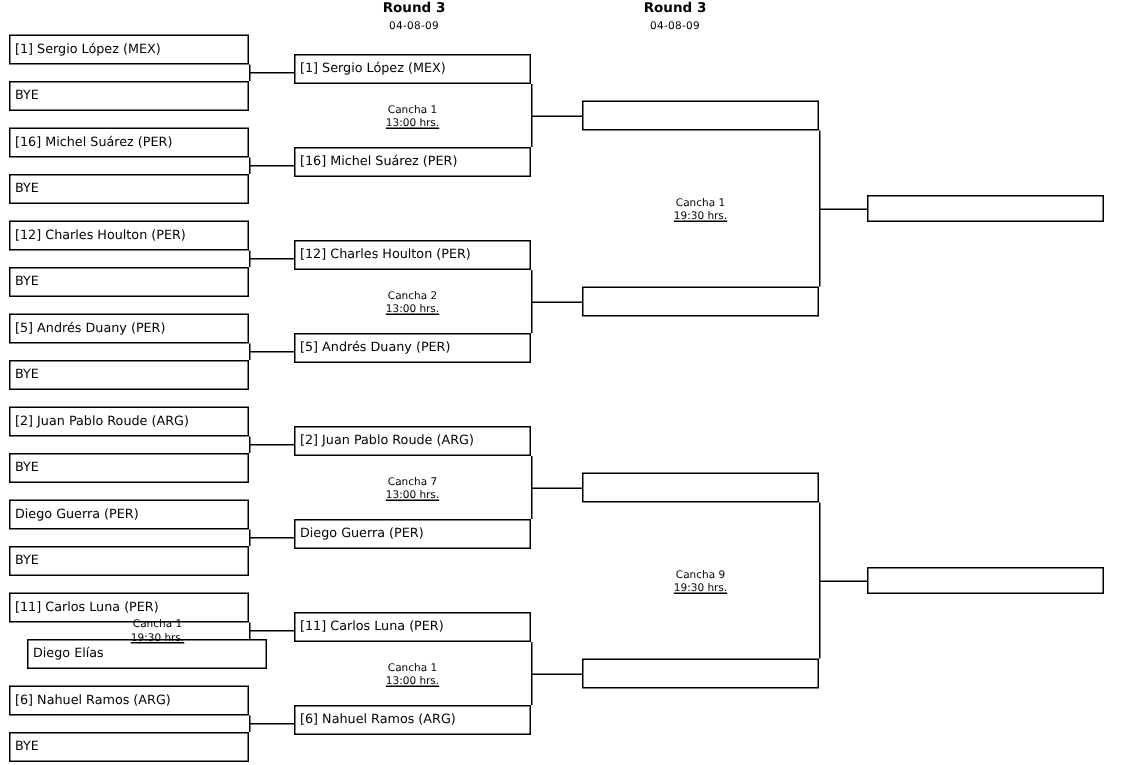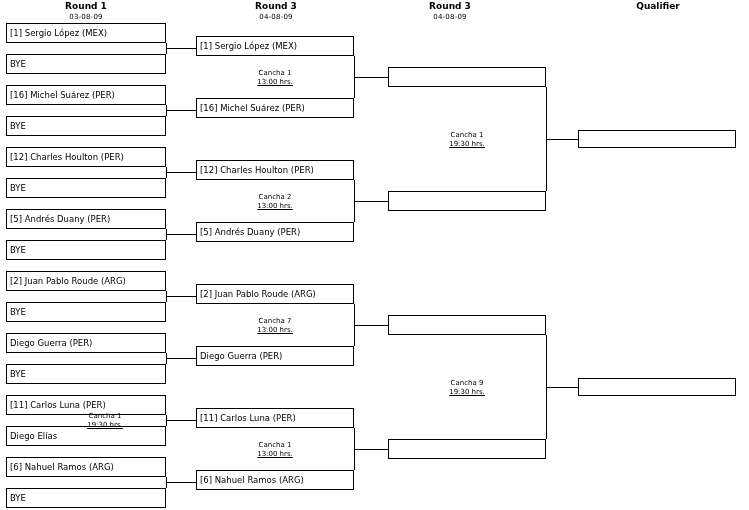--- a/index.html
+++ b/index.html
@@ -68,51 +68,43 @@
     white-space: nowrap;
     z-index: 3;
   }
   .cancha .cancha-time { display: block; text-decoration: underline; }
 </style>
 </head>
 <body>
 
 <div id="bracket">
 
-  <div class="col-header" style="left:6px; top:1px; width:160px;">
-    <span>Round 1</span>
-    <span class="hdr-date">03-08-09</span>
-  </div>
   <div class="col-header" style="left:196px; top:1px; width:160px;">
     <span>Round 3</span>
     <span class="hdr-date">04-08-09</span>
   </div>
   <div class="col-header" style="left:370px; top:1px; width:160px;">
     <span>Round 3</span>
     <span class="hdr-date">04-08-09</span>
-  </div>
-  <div class="col-header" style="left:578px; top:1px; width:160px;">
-    <span>Qualifier</span>
-    <span class="hdr-date"></span>
   </div>
 
   <div class="slot" style="left:6px; top:23px; width:160px; height:20px;">[1] Sergio López (MEX)</div>
   <div class="slot" style="left:6px; top:54px; width:160px; height:20px;">BYE</div>
   <div class="slot" style="left:6px; top:85px; width:160px; height:20px;">[16] Michel Suárez (PER)</div>
   <div class="slot" style="left:6px; top:116px; width:160px; height:20px;">BYE</div>
   <div class="slot" style="left:6px; top:147px; width:160px; height:20px;">[12] Charles Houlton (PER)</div>
   <div class="slot" style="left:6px; top:178px; width:160px; height:20px;">BYE</div>
   <div class="slot" style="left:6px; top:209px; width:160px; height:20px;">[5] Andrés Duany (PER)</div>
   <div class="slot" style="left:6px; top:240px; width:160px; height:20px;">BYE</div>
   <div class="slot" style="left:6px; top:271px; width:160px; height:20px;">[2] Juan Pablo Roude (ARG)</div>
   <div class="slot" style="left:6px; top:302px; width:160px; height:20px;">BYE</div>
   <div class="slot" style="left:6px; top:333px; width:160px; height:20px;">Diego Guerra (PER)</div>
   <div class="slot" style="left:6px; top:364px; width:160px; height:20px;">BYE</div>
   <div class="slot" style="left:6px; top:395px; width:160px; height:20px;">[11] Carlos Luna (PER)</div>
-  <div class="slot" style="left:6px; top:426px; width:160px; height:20px;">Diego Elías</div>
+  <div class="slot" style="left:18px; top:426px; width:160px; height:20px;">Diego Elías</div>
   <div class="slot" style="left:6px; top:457px; width:160px; height:20px;">[6] Nahuel Ramos (ARG)</div>
   <div class="slot" style="left:6px; top:488px; width:160px; height:20px;">BYE</div>
 
   <div class="cancha" style="left:46px; top:412px; width:118px;">
     <span>Cancha 1</span>
     <span class="cancha-time">19:30 hrs.</span>
   </div>
 
   <div class="line-h" style="left:166px; top:48px; width:30px;"></div>
   <div class="line-h" style="left:166px; top:110px; width:30px;"></div>

